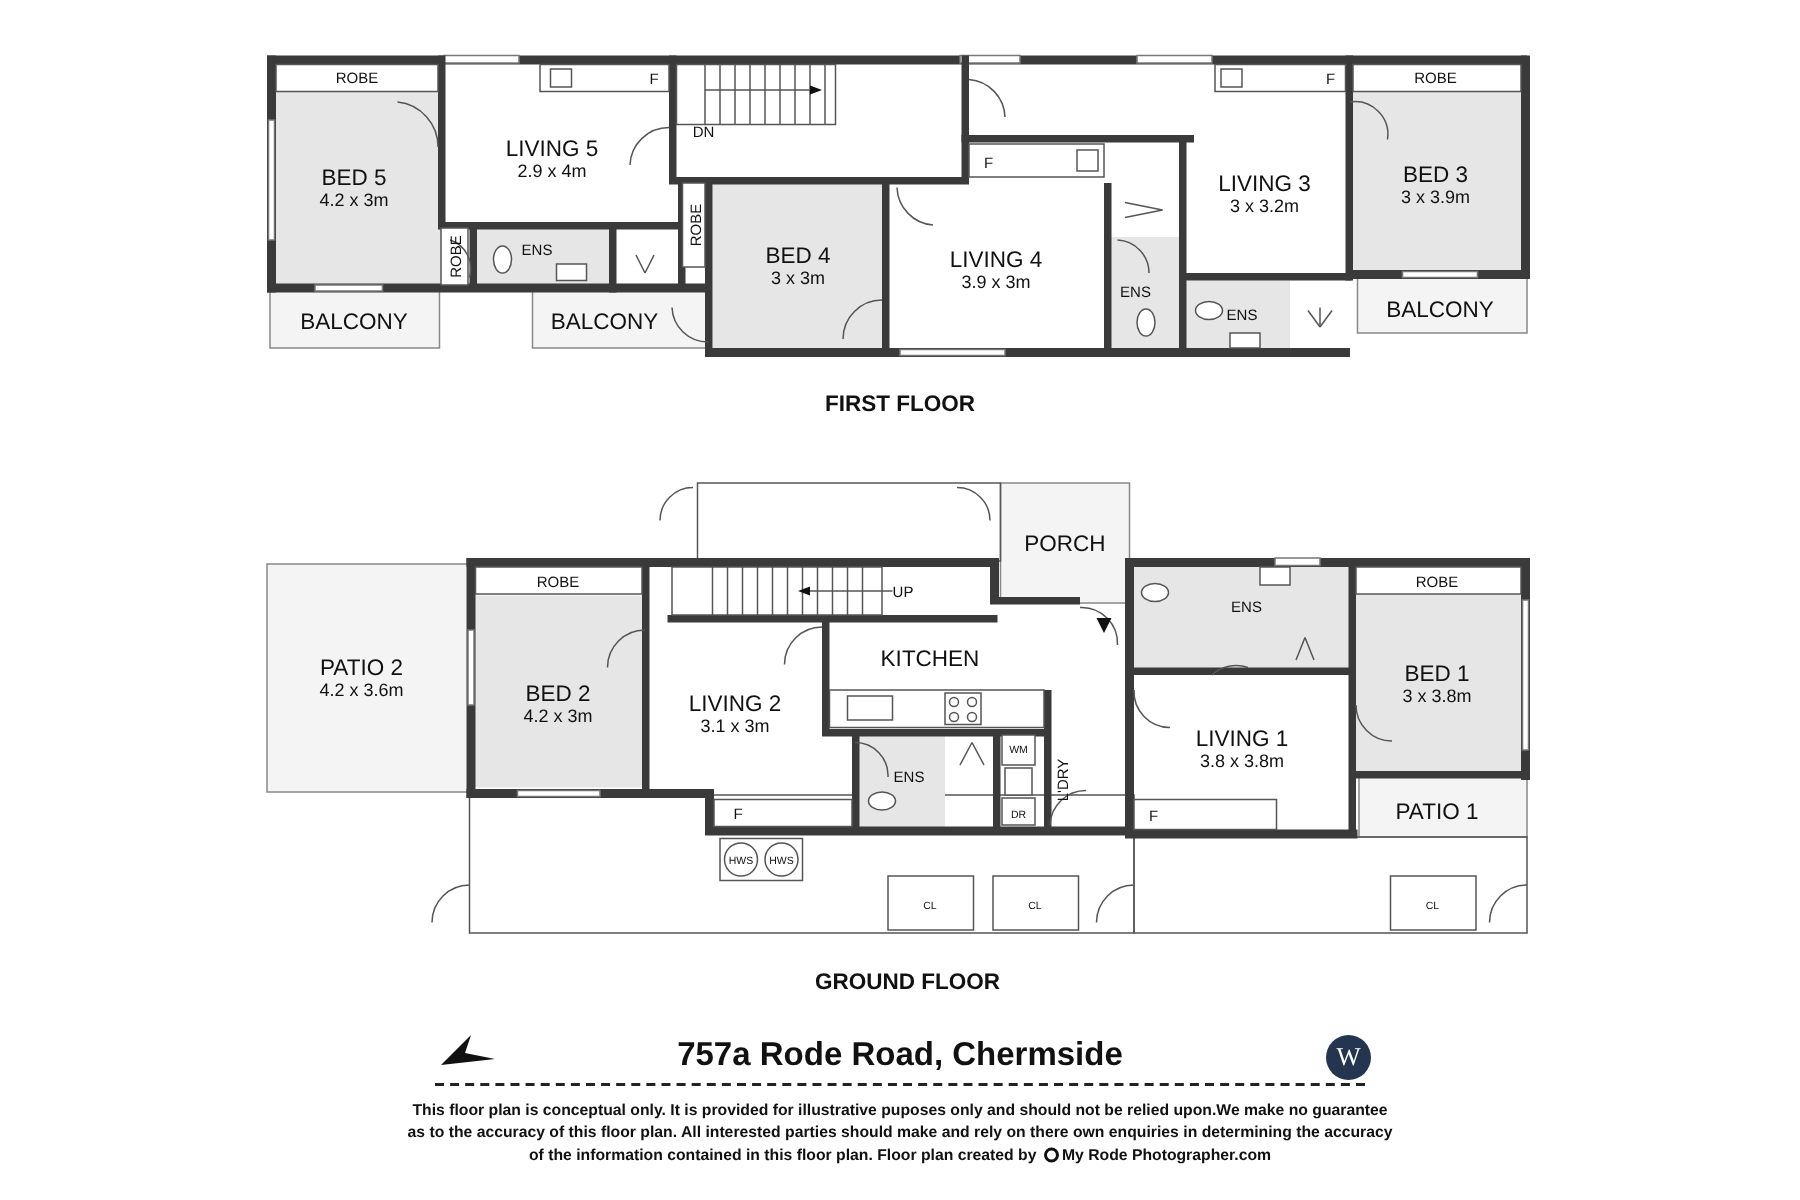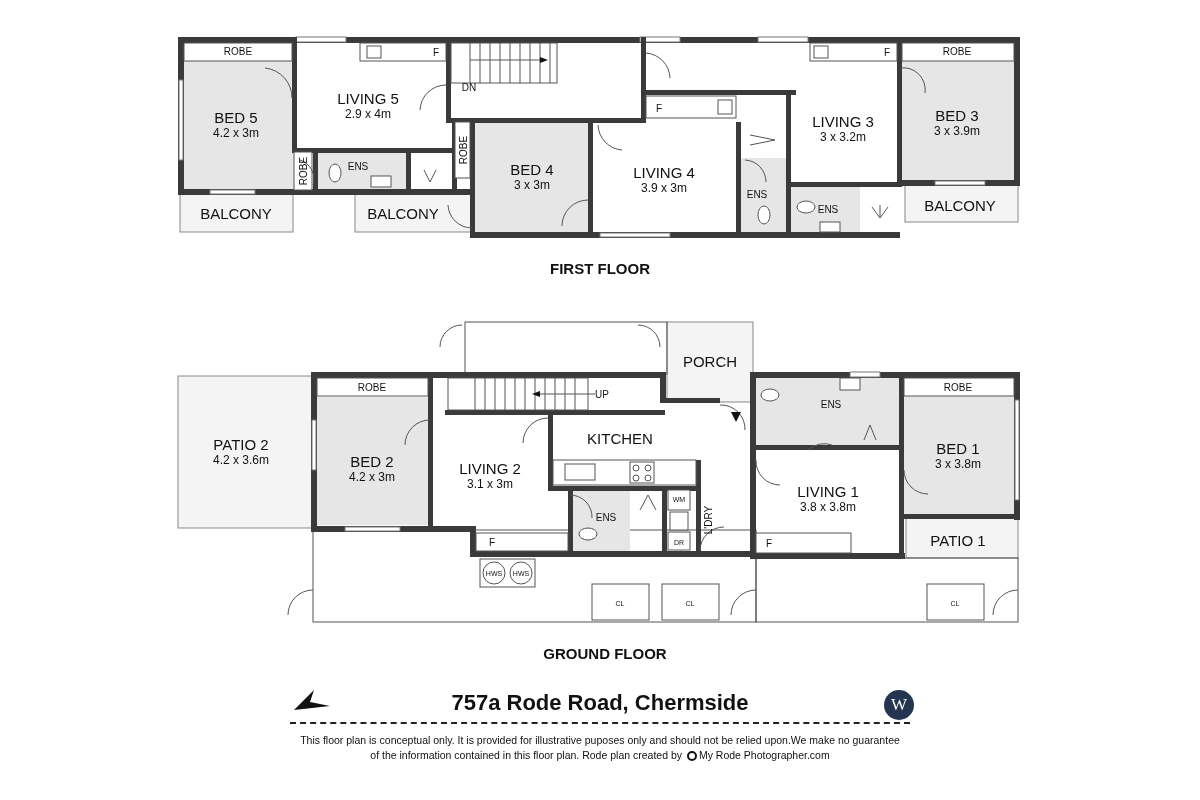--- a/index.html
+++ b/index.html
@@ -15,21 +15,21 @@
   .window { fill:#fff; stroke:#777; stroke-width:1; }
   .lbl { font-family:"Liberation Sans", sans-serif; fill:#111; text-anchor:middle; }
   .rname { font-size:15px; }
   .rdim { font-size:12px; }
   .small { font-size:10px; }
   .tiny { font-size:7px; }
   .floor-title { font-size:15px; font-weight:bold; }
   .footer { position:absolute; left:0; width:1200px; text-align:center; }
   .address { top:690px; font-size:22px; font-weight:bold; font-family:"Liberation Sans", sans-serif; }
   .dash { position:absolute; top:722px; left:290px; width:620px; border-top:2px dashed #222; }
-  .disclaimer { top:733px; font-size:10.5px; font-weight:normal; line-height:15px; }
+  .disclaimer { top:733px; font-size:10.5px; font-weight:bold; line-height:15px; }
   .logo-left { position:absolute; left:292px; top:688px; width:40px; height:24px; }
   .logo-w { position:absolute; left:884px; top:690px; width:30px; height:30px; border-radius:50%;
             background:#23354f; color:#fff; font-family:"Liberation Serif", serif; font-size:17px;
             text-align:center; line-height:30px; }
   .mh-icon { display:inline-block; width:10px; height:10px; border:2px solid #111; border-radius:50%;
              vertical-align:-2px; margin:0 2px; box-sizing:border-box; }
 </style>
 </head>
 <body>
 
@@ -313,17 +313,18 @@
 </svg>
 
 <svg class="logo-left" viewBox="0 0 40 24">
   <polygon points="2,22 22,2 18,14 38,18" fill="#111"></polygon>
 </svg>
 <div class="footer address">757a Rode Road, Chermside</div>
 <div class="logo-w">W</div>
 <div class="dash"></div>
 <div class="footer disclaimer">
   <div>This floor plan is conceptual only. It is provided for illustrative puposes only and should not be relied upon.We make no guarantee</div>
+  <div>as to the accuracy of this floor plan. All interested parties should make and rely on there own enquiries in determining the accuracy</div>
   <div>
-    <span>of the information contained in this floor plan. Rode plan created by</span>
+    <span>of the information contained in this floor plan. Floor plan created by</span>
     <span class="mh-icon"></span><span>My Rode Photographer.com</span>
   </div>
 </div>
 
 </body></html>

